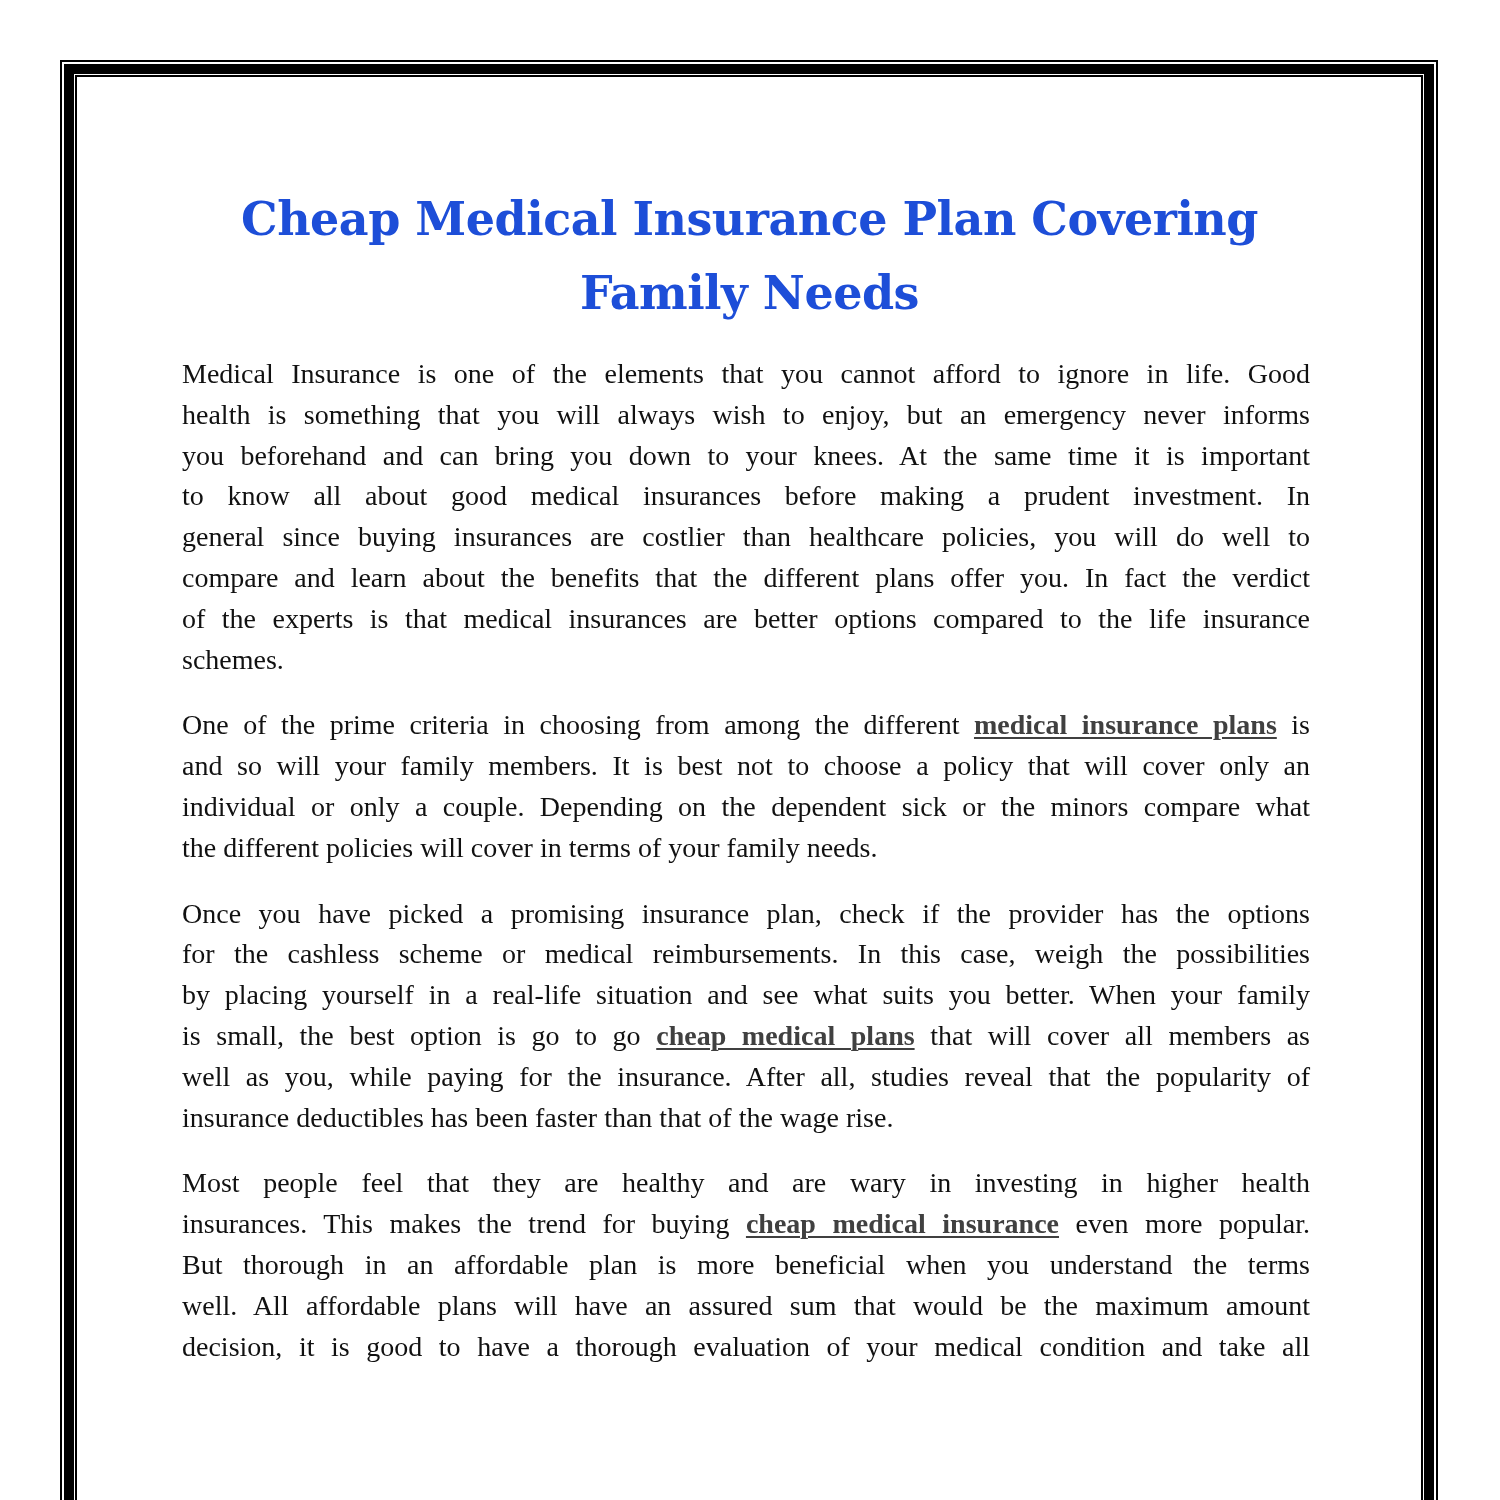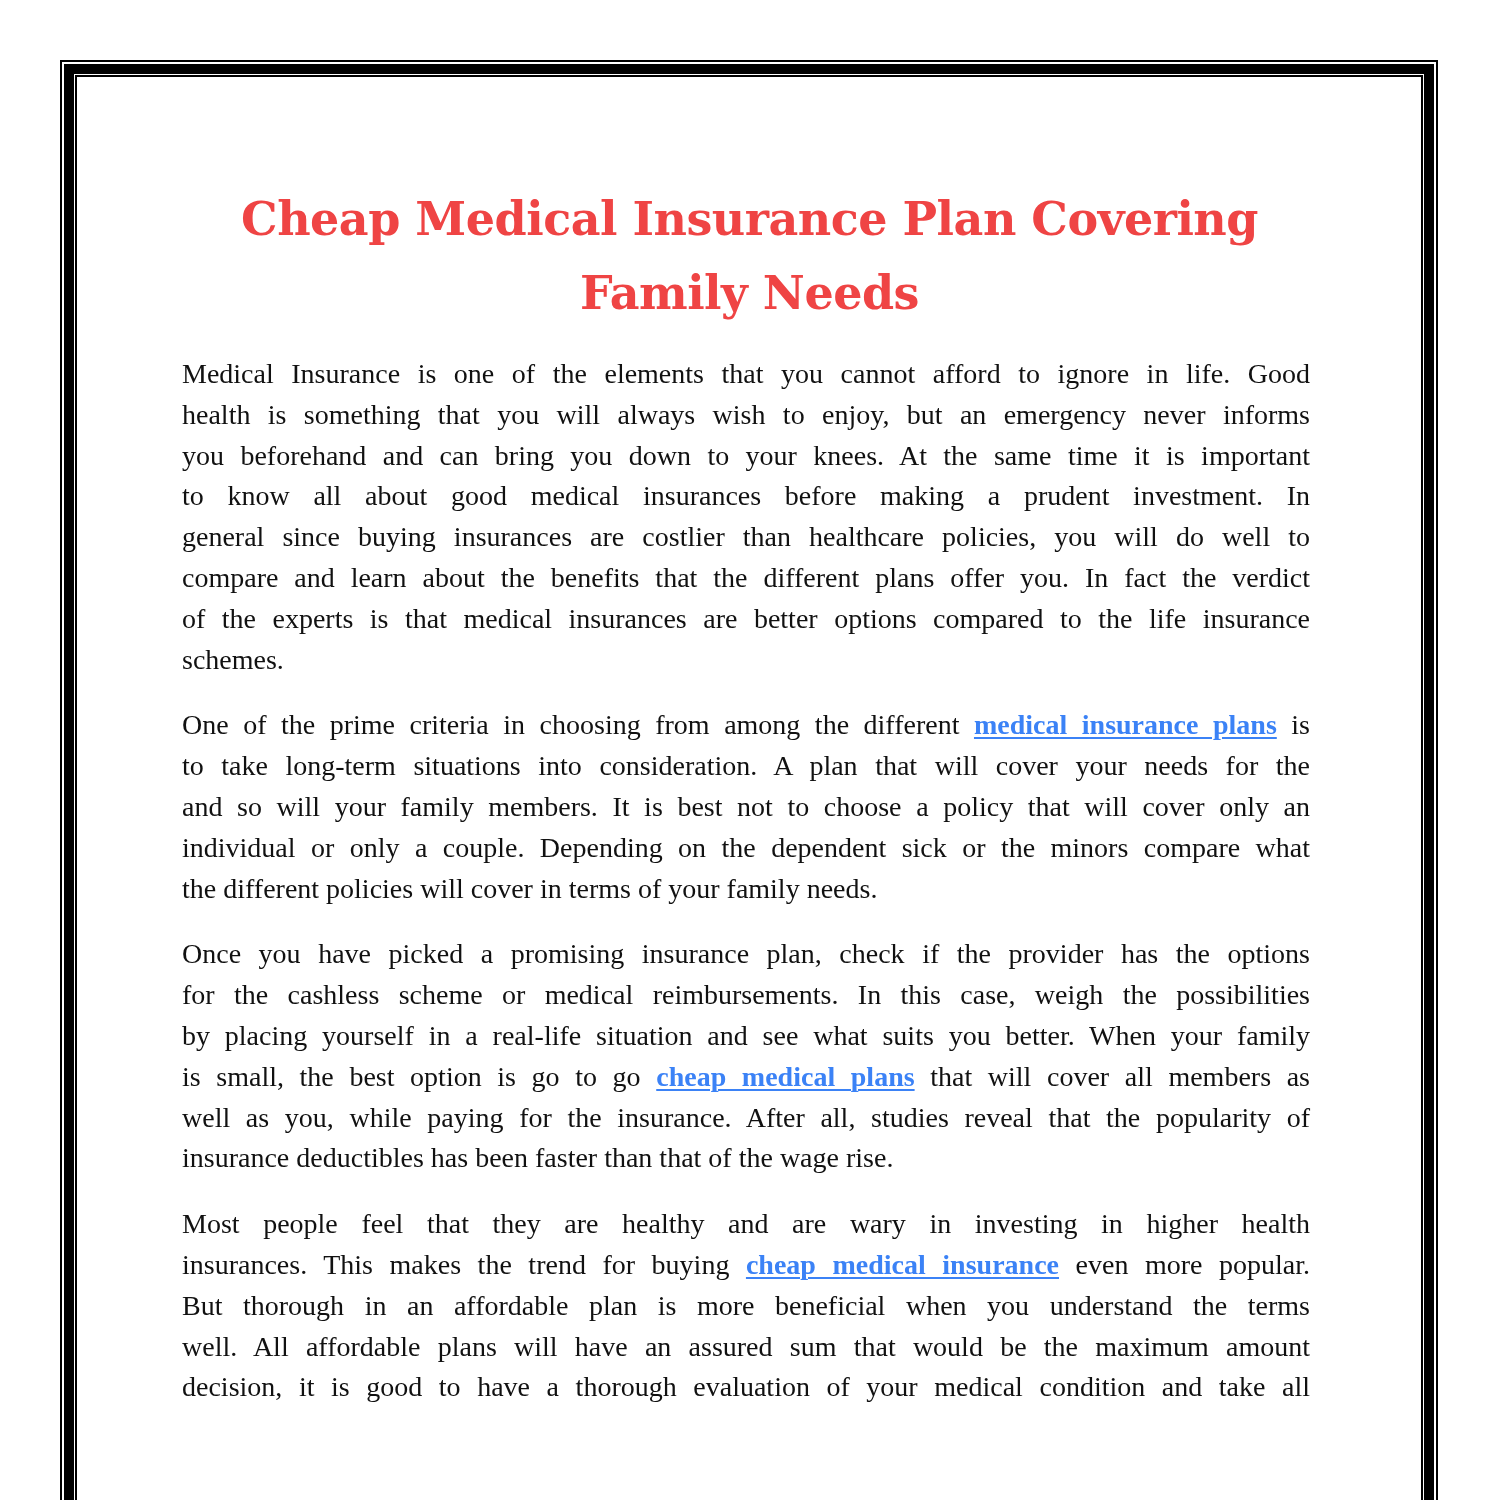--- a/index.html
+++ b/index.html
@@ -42,21 +42,21 @@
     position: absolute;
     left: 182px;
     width: 1135px;
     top: 182px;
     margin: 0;
     text-align: center;
     font-family: "DejaVu Serif", "Liberation Serif", serif;
     font-weight: bold;
     font-size: 46px;
     line-height: 74px;
-    color: #ef4444;
+    color: #1d4ed8;
     letter-spacing: -0.5px;
   }
   .title .tline { display: block; white-space: nowrap; }
   .body {
     position: absolute;
     left: 182px;
     width: 1135px;
     top: 354px;
     font-family: "Liberation Serif", "DejaVu Serif", serif;
     font-size: 28px;
@@ -69,21 +69,21 @@
     line-height: 40.8px;
     white-space: nowrap;
     text-align: justify;
     text-align-last: justify;
   }
   .line.last {
     text-align: right;
     text-align-last: left;
   }
   .link {
-    color: #3b82f6;
+    color: #404040;
     font-weight: bold;
     text-decoration: underline;
     text-decoration-thickness: 2px;
     text-underline-offset: 3px;
     cursor: pointer;
   }
 </style>
 </head>
 <body>
 
@@ -106,21 +106,20 @@
     <span class="line">you beforehand and can bring you down to your knees. At the same time it is important</span>
     <span class="line">to know all about good medical insurances before making a prudent investment. In</span>
     <span class="line">general since buying insurances are costlier than healthcare policies, you will do well to</span>
     <span class="line">compare and learn about the benefits that the different plans offer you. In fact the verdict</span>
     <span class="line">of the experts is that medical insurances are better options compared to the life insurance</span>
     <span class="line last">schemes.</span>
   </p>
 
   <p class="para">
     <span class="line"><span>One of the prime criteria in choosing from among the different </span><a class="link">medical insurance plans</a><span> is</span></span>
-    <span class="line">to take long-term situations into consideration. A plan that will cover your needs for the</span>
     <span class="line">and so will your family members. It is best not to choose a policy that will cover only an</span>
     <span class="line">individual or only a couple. Depending on the dependent sick or the minors compare what</span>
     <span class="line last">the different policies will cover in terms of your family needs.</span>
   </p>
 
   <p class="para">
     <span class="line">Once you have picked a promising insurance plan, check if the provider has the options</span>
     <span class="line">for the cashless scheme or medical reimbursements. In this case, weigh the possibilities</span>
     <span class="line">by placing yourself in a real-life situation and see what suits you better. When your family</span>
     <span class="line"><span>is small, the best option is go to go </span><a class="link">cheap medical plans</a><span> that will cover all members as</span></span>

